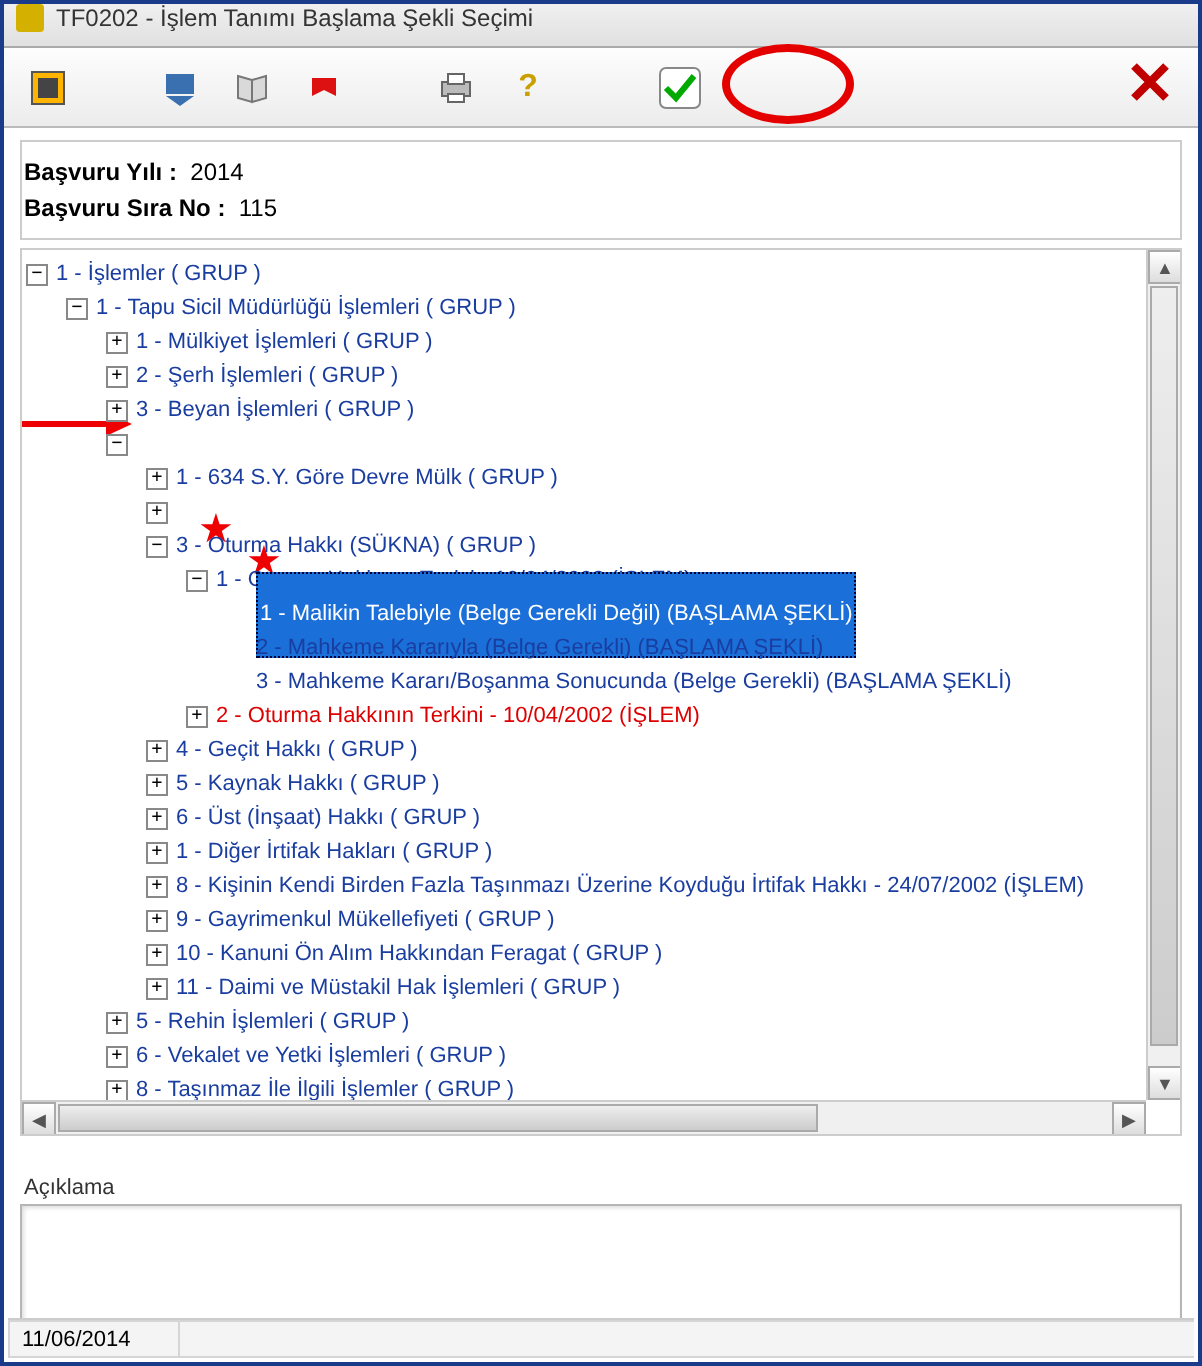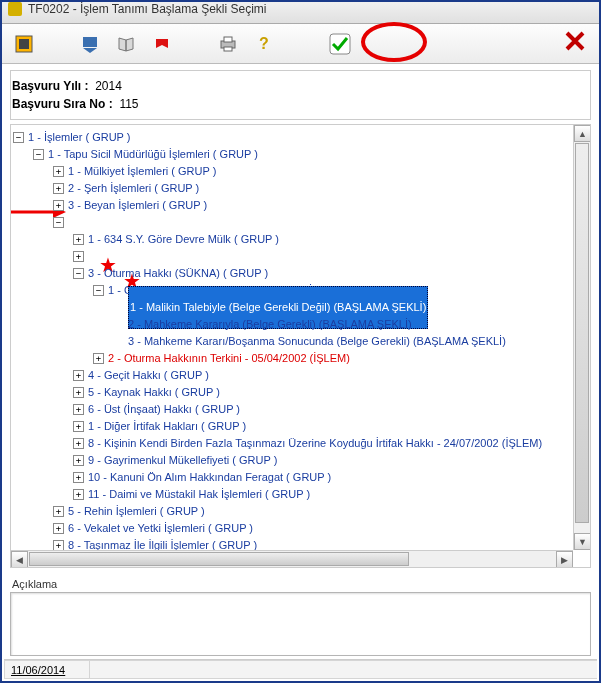--- a/index.html
+++ b/index.html
@@ -183,21 +183,21 @@
   }
   .hscroll .track { flex: 1; position: relative; }
   .hscroll .thumb {
     position:absolute; left:1px; top:1px; bottom:1px;
     width: 380px;
     background: linear-gradient(#eee,#ccc);
     border: 1px solid #aaa;
   }
   
   .desc-label {
-    margin: 10px 10px 2px;
+    margin: 20px 10px 2px;
     font-size: 11px;
     color: #333;
   }
   .desc-box {
     margin: 0 8px;
     border: 1px solid #b5b5b5;
     height: 64px;
     box-shadow: inset 1px 1px 2px #ddd;
     background: #fff;
   }
@@ -209,21 +209,21 @@
     border-top: 1px solid #ccc;
     display: flex;
     font-size: 11px;
     background: #f4f4f4;
   }
   .statusbar .cell {
     border: 1px solid #d5d5d5;
     padding: 2px 6px;
     display:flex;align-items:center;
   }
-  .statusbar .cell.date { width: 86px; text-decoration: underline; }
+  .statusbar .cell.date { width: 86px; }
   .statusbar .cell.spacer-cell { flex: 1; border-left:none;border-right:none;}
   .statusbar .cell.msg { flex: 1.2; }
 </style>
 </head>
 <body>
 
 <div class="titlebar">
   <span class="title-icon"></span>
   <span>TF0202 - İşlem Tanımı Başlama Şekli Seçimi</span>
 </div>
@@ -356,21 +356,21 @@
                     <span class="spacer"></span>
                     <span class="lbl">2 - Mahkeme Kararıyla (Belge Gerekli) (BAŞLAMA ŞEKLİ)</span>
                   </div>
                 <div class="row">
                     <span class="spacer"></span>
                     <span class="lbl">3 - Mahkeme Kararı/Boşanma Sonucunda (Belge Gerekli) (BAŞLAMA ŞEKLİ)</span>
                   </div>
               </div>
               <div class="row">
                   <span class="toggle">+</span>
-                  <span class="lbl red">2 - Oturma Hakkının Terkini - 05/04/2002 (İŞLEM)</span>
+                  <span class="lbl red">2 - Oturma Hakkının Terkini - 10/04/2002 (İŞLEM)</span>
                 </div>
             </div>
             <div class="row">
                 <span class="toggle">+</span>
                 <span class="lbl">4 - Geçit Hakkı ( GRUP )</span>
               </div>
             <div class="row">
                 <span class="toggle">+</span>
                 <span class="lbl">5 - Kaynak Hakkı ( GRUP )</span>
               </div>

